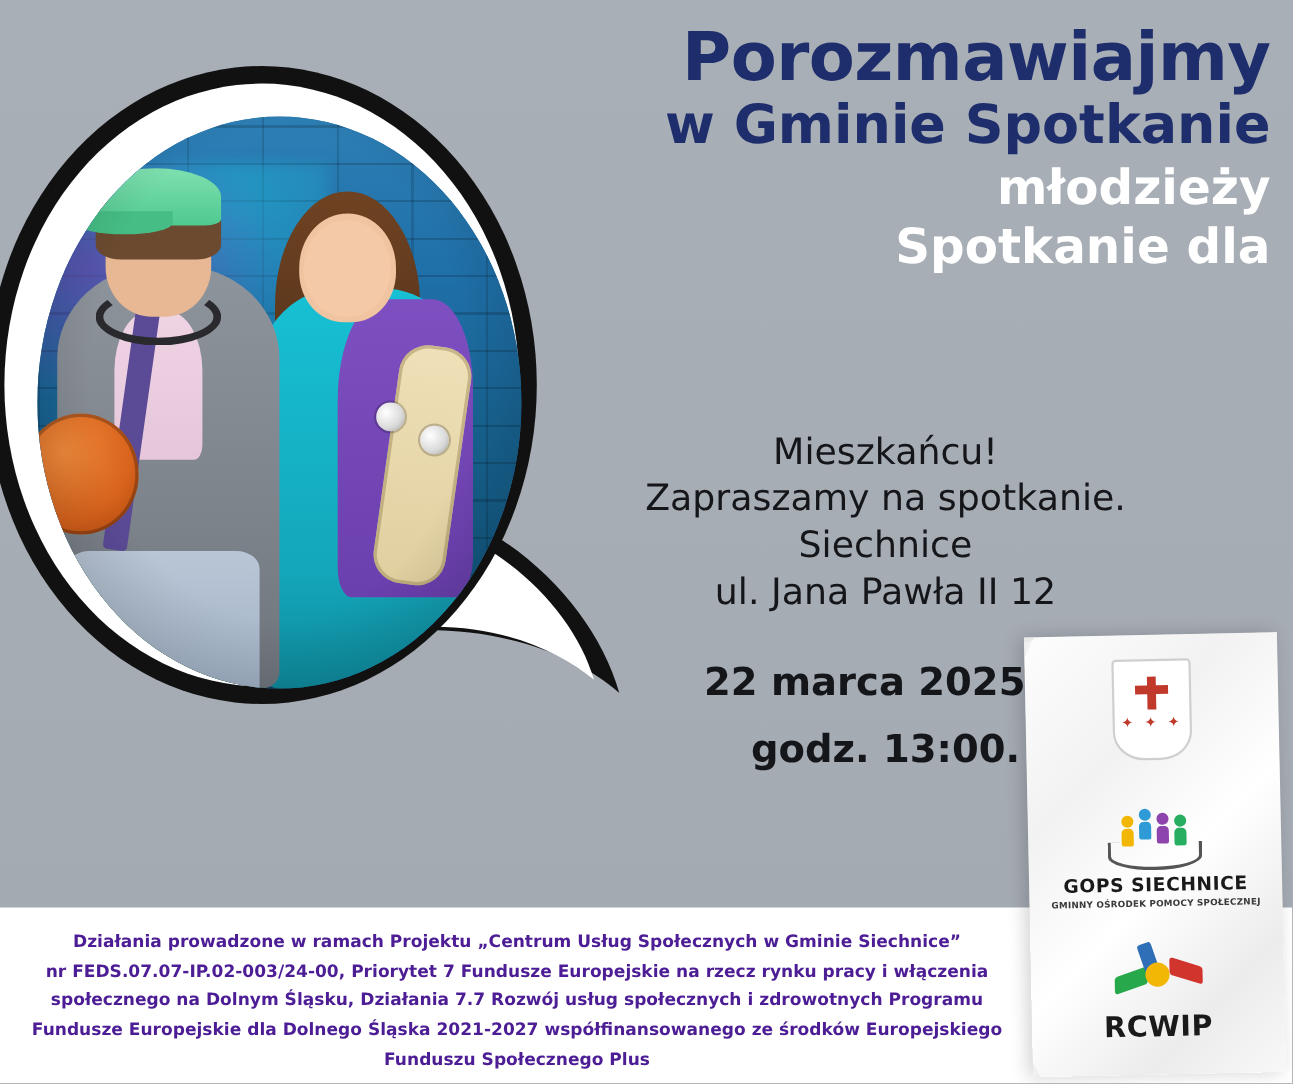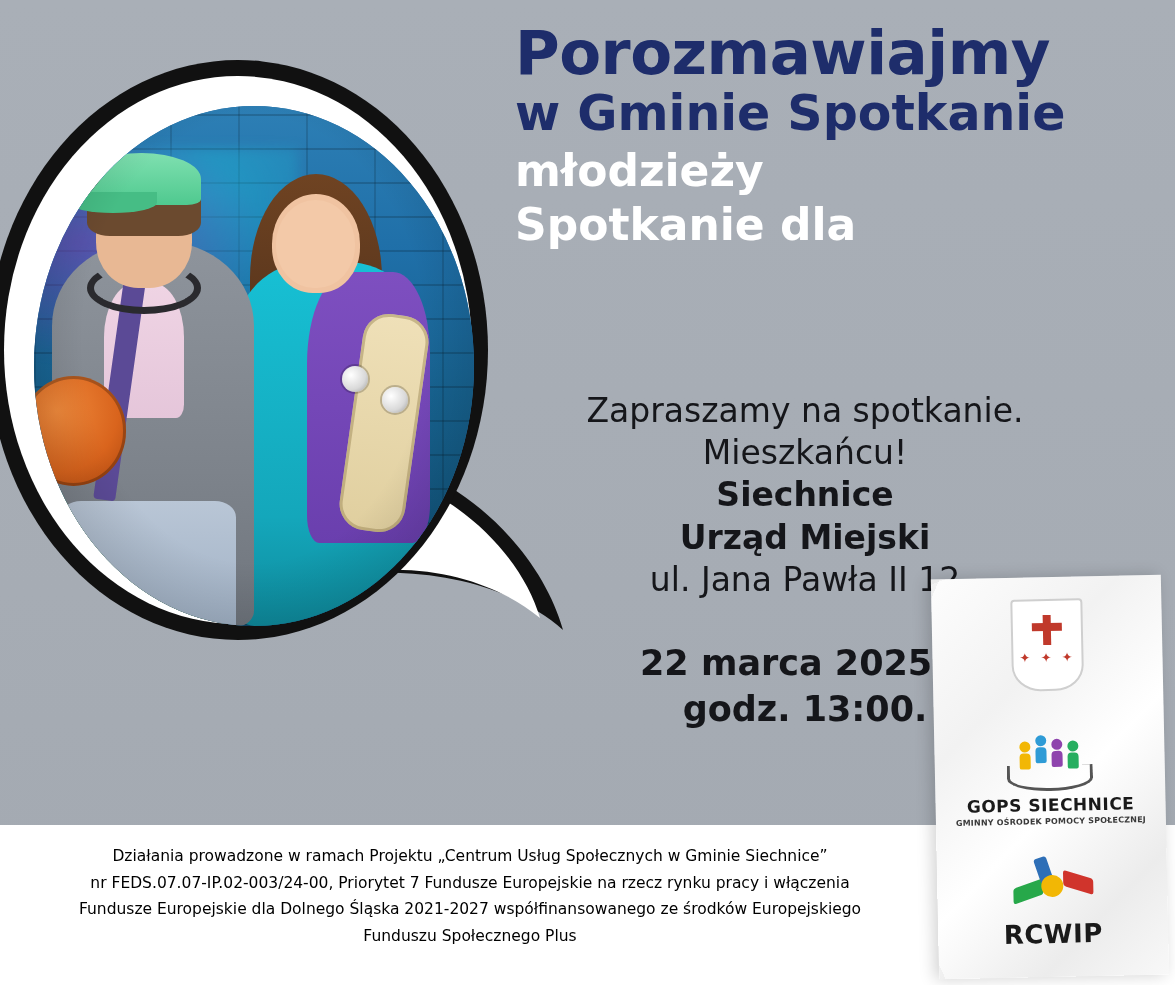--- a/index.html
+++ b/index.html
@@ -288,20 +288,21 @@
     inset: 0;
     background: radial-gradient(ellipse at 50% 45%, rgba(0,0,0,0) 55%, rgba(0,0,0,.28) 100%);
   }
 
   
   .headline {
     position: absolute;
     right: 20px;
     top: 22px;
     width: 640px;
+    text-align: right;
   }
   .h-line1 {
     font-size: 61px;
     font-weight: 700;
     color: #1e2d6b;
     line-height: 1.0;
     letter-spacing: -0.5px;
   }
   .h-line2 {
     font-size: 46px;
@@ -332,21 +333,21 @@
     top: 390px;
     width: 570px;
     text-align: center;
     color: #15161a;
   }
   .info-line {
     font-size: 33px;
     line-height: 1.28;
     font-weight: 400;
   }
-  .info-line.bold { font-weight: 700; }
+  .info-line.bold { font-weight: 400; }
   .info-date {
     margin-top: 40px;
     font-size: 35px;
     font-weight: 700;
     line-height: 1.3;
     color: #15161a;
   }
 
   
   .footer {
@@ -357,23 +358,23 @@
     height: 160px;
     background: #ffffff;
   }
   .footer-text {
     position: absolute;
     left: 0;
     top: 18px;
     width: 940px;
     text-align: center;
     font-size: 15.5px;
-    font-weight: 400;
+    font-weight: 700;
     line-height: 1.72;
-    color: #000000;
+    color: #4c1d95;
     padding: 0 24px;
   }
 
   
   .logo-sheet {
     position: absolute;
     right: 10px;
     bottom: 8px;
     width: 230px;
     height: 400px;
@@ -578,33 +579,33 @@
   </div>
 
   <div class="headline">
     <div class="h-line1">Porozmawiajmy</div>
     <div class="h-line3">w Gminie Spotkanie</div>
     <div class="h-sub">młodzieży</div>
     <div class="h-sub">Spotkanie dla</div>
   </div>
 
   <div class="info">
+    <div class="info-line">Mieszkańcu!</div>
     <div class="info-line">Zapraszamy na spotkanie.</div>
-    <div class="info-line">Mieszkańcu!</div>
     <div class="info-line bold">Siechnice</div>
-    <div class="info-line bold">Urząd Miejski</div>
     <div class="info-line">ul. Jana Pawła II 12</div>
     <div class="info-date">22 marca 2025 r.</div>
-    <div class="info-date" style="margin-top:0">godz. 13:00.</div>
+    <div class="info-date" style="margin-top:16px">godz. 13:00.</div>
   </div>
 
   <div class="footer">
     <div class="footer-text">
       <div>Działania prowadzone w ramach Projektu „Centrum Usług Społecznych w Gminie Siechnice”</div>
       <div>nr FEDS.07.07-IP.02-003/24-00, Priorytet 7 Fundusze Europejskie na rzecz rynku pracy i włączenia</div>
+      <div>społecznego na Dolnym Śląsku, Działania 7.7 Rozwój usług społecznych i zdrowotnych Programu</div>
       <div>Fundusze Europejskie dla Dolnego Śląska 2021-2027 współfinansowanego ze środków Europejskiego</div>
       <div>Funduszu Społecznego Plus</div>
     </div>
   </div>
 
   <div class="logo-sheet">
 
     <div class="logo-box logo-coat">
       <div class="shield">
         <div class="cross"></div>

